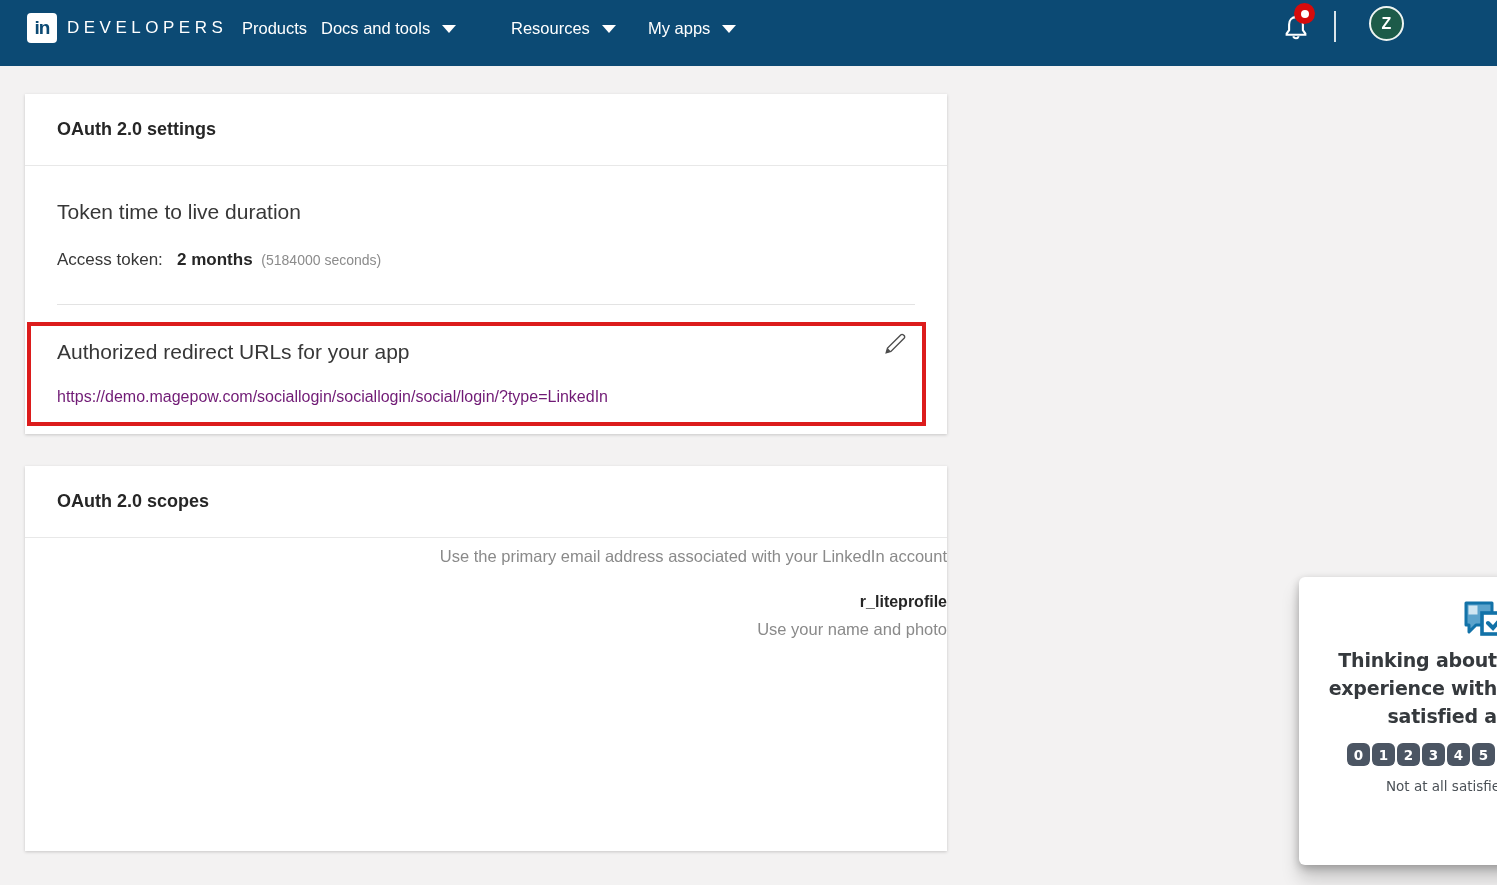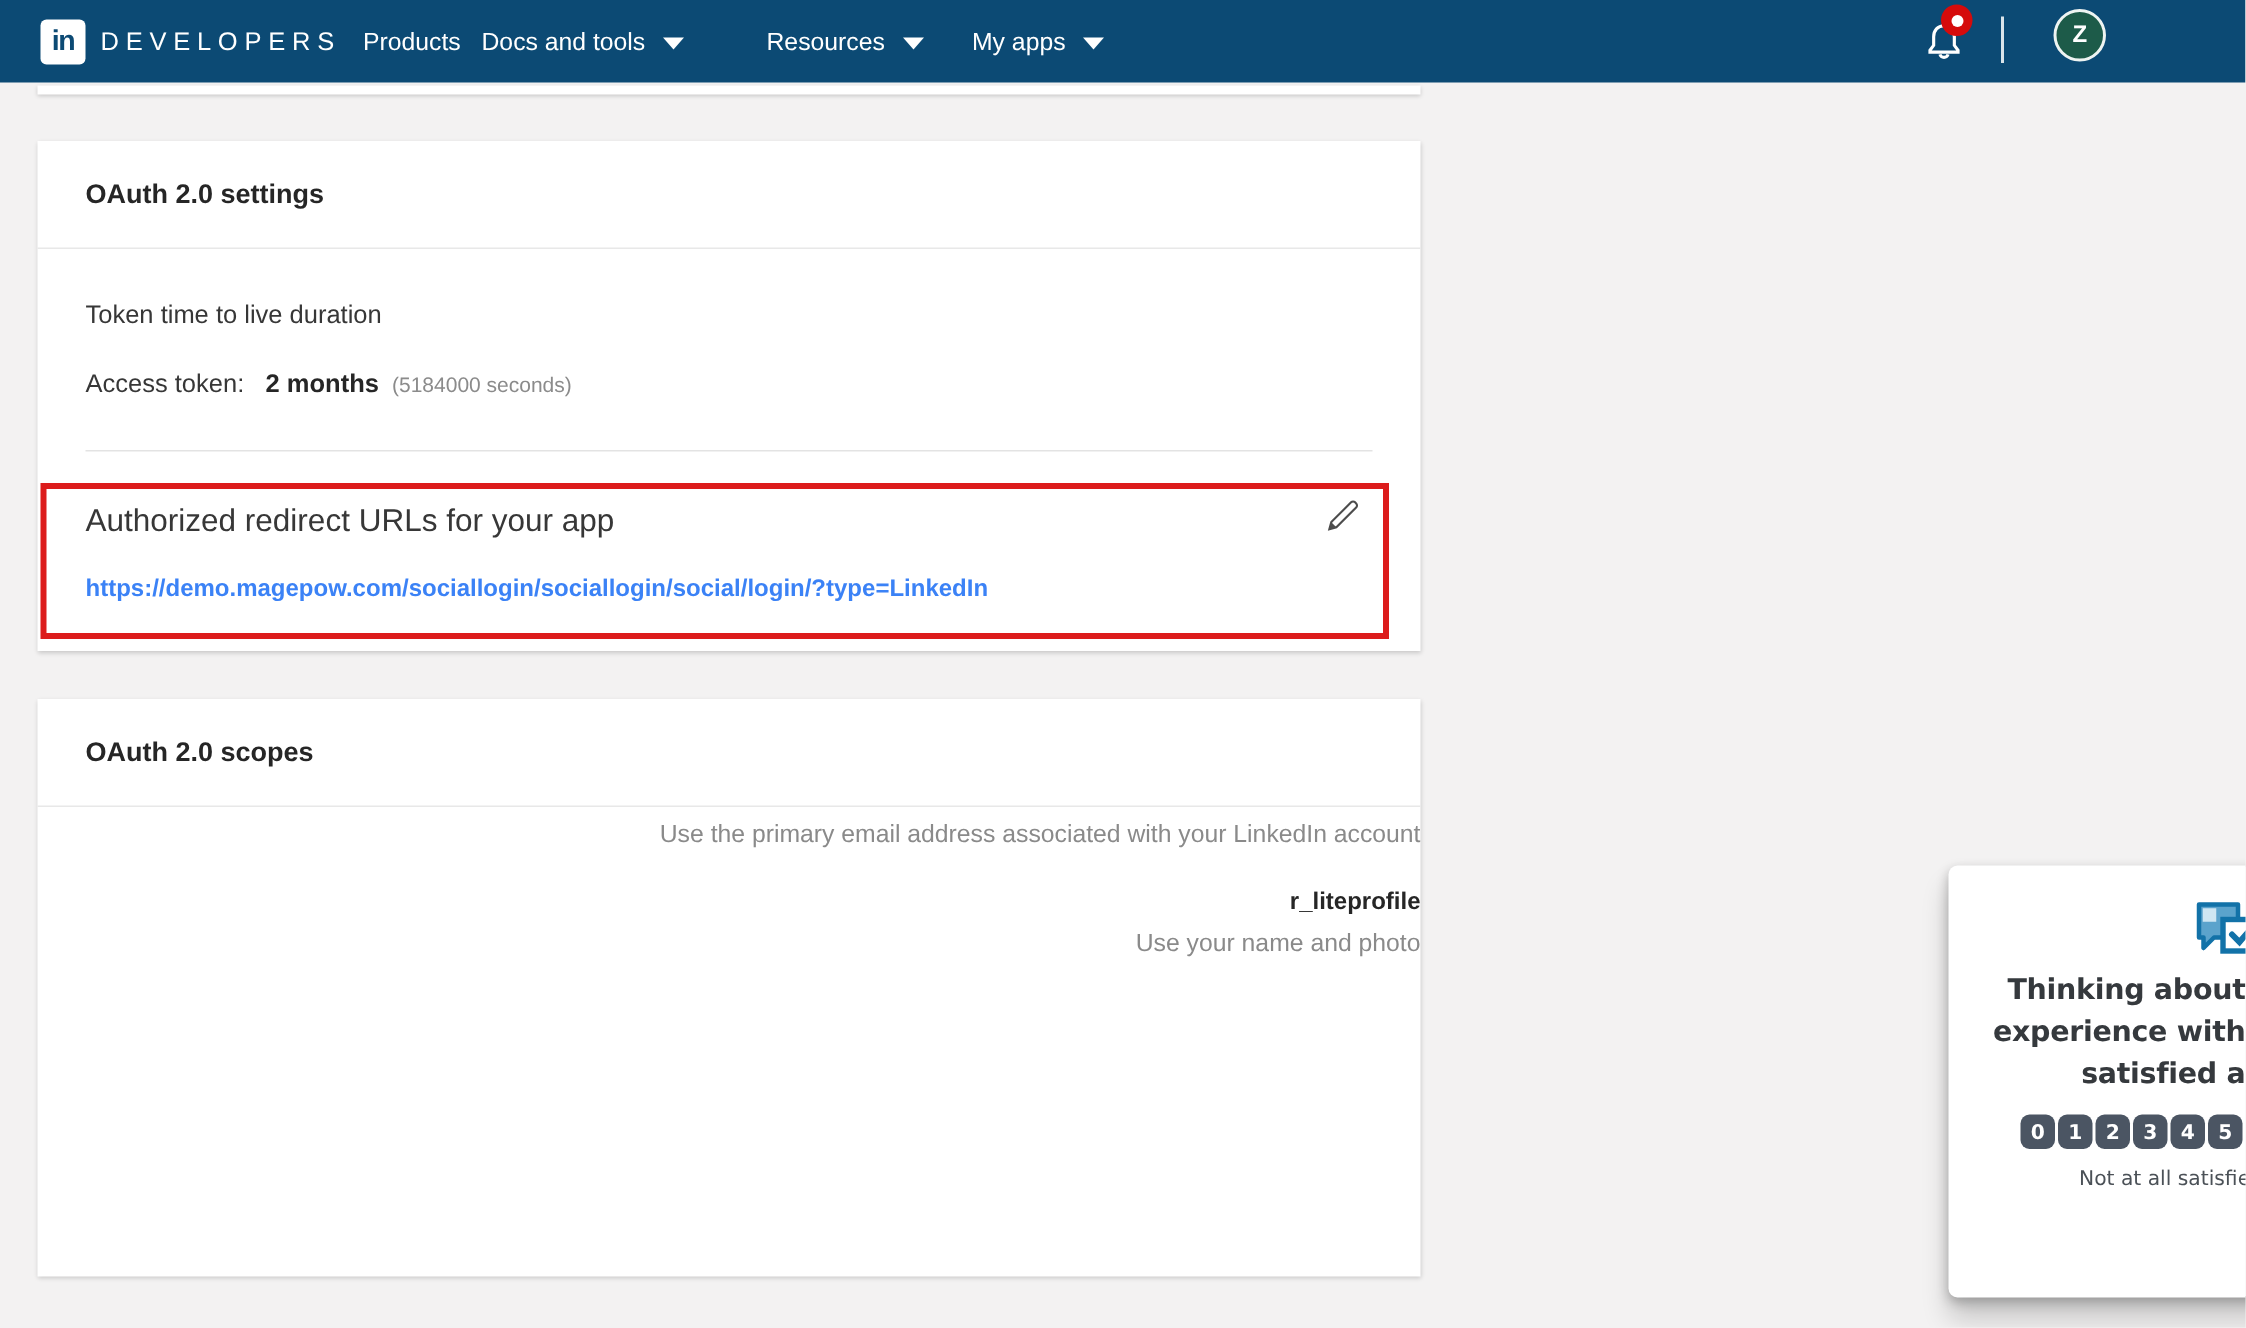--- a/index.html
+++ b/index.html
@@ -6,21 +6,21 @@
   html,body { width:1497px; height:885px; }
   body {
     font-family: "Liberation Sans", sans-serif;
     background:#f3f2f2;
     position:relative;
     overflow:hidden;
     color:#333;
   }
   
   .navbar {
-    position:absolute; top:0; left:0; width:1497px; height:55px;
+    position:absolute; top:0; left:0; width:1497px; height:66px;
     background:#0c4a74; z-index:50;
   }
   .logo-group { position:absolute; left:27px; top:13px; display:flex; align-items:center; cursor:pointer; }
   .logo-box {
     width:30px; height:30px; background:#fff; border-radius:4px;
     display:flex; align-items:center; justify-content:center;
     font-weight:bold; font-size:19px; color:#0c4a74; letter-spacing:-1px;
   }
   .brand {
     color:#fff; font-size:17px; letter-spacing:4.5px; margin-left:10px; font-weight:400;
@@ -50,27 +50,27 @@
     position:absolute; left:25px; width:922px; background:#fff;
     box-shadow:0 1px 3px rgba(0,0,0,0.18);
   }
   .card-partial-top { top:57px; height:6px; }
   .card-settings { top:94px; height:340px; }
   .card-scopes { top:466px; height:385px;text-align:right; }
   .card-header {
     height:72px; border-bottom:1px solid #e8e8e8; display:flex; align-items:center;
     padding-left:32px; font-size:18px; font-weight:bold; color:#262626;
   }
-  .section-title { font-size:17px; color:#373737; margin:34px 0 0 32px; }
+  .section-title { font-size:21px; color:#373737; margin:34px 0 0 32px; }
   .access-row { margin:26px 0 0 32px; font-size:17px; color:#373737; }
   .access-value { font-weight:bold; color:#262626; }
   .access-seconds { font-size:14px; color:#8b8b8b; margin-left:4px; }
   .inner-divider { height:1px; background:#e3e3e3; margin:34px 32px 0 32px; }
   .redirect-title { font-size:21px; color:#373737; margin:35px 0 0 32px; }
-  .redirect-url { font-size:16px; font-weight:bold; color:#3b82f6; margin:24px 0 0 32px; }
+  .redirect-url { font-size:16px; font-weight:normal; color:#701a75; margin:24px 0 0 32px; }
   .pencil-btn { position:absolute; right:38px; top:236px; width:28px; height:28px; cursor:pointer; }
   
   .red-highlight {
     position:absolute; left:27px; top:322px; width:899px; height:104px;
     border:4px solid #dc1c1c; z-index:40; pointer-events:none;
   }
   
   .bullet-list { margin:30px 26px 0 37px; padding-left:17px; }
   .bullet-list li { font-size:17px; color:#3b3b3b; line-height:30px; margin-bottom:11px; }
   .scope-entry { margin-left:32px; }

